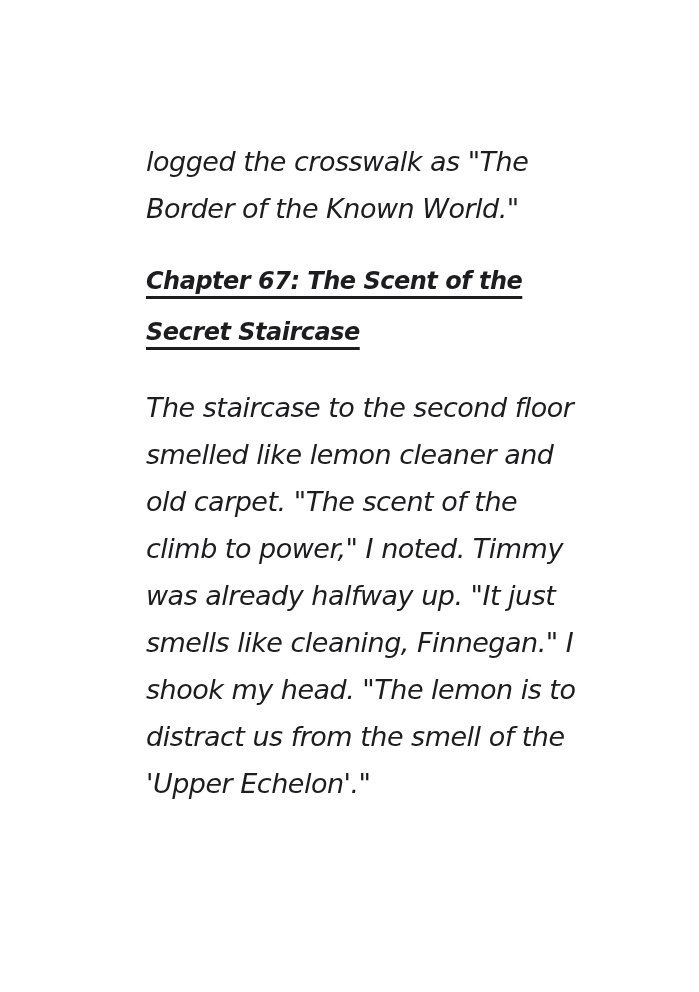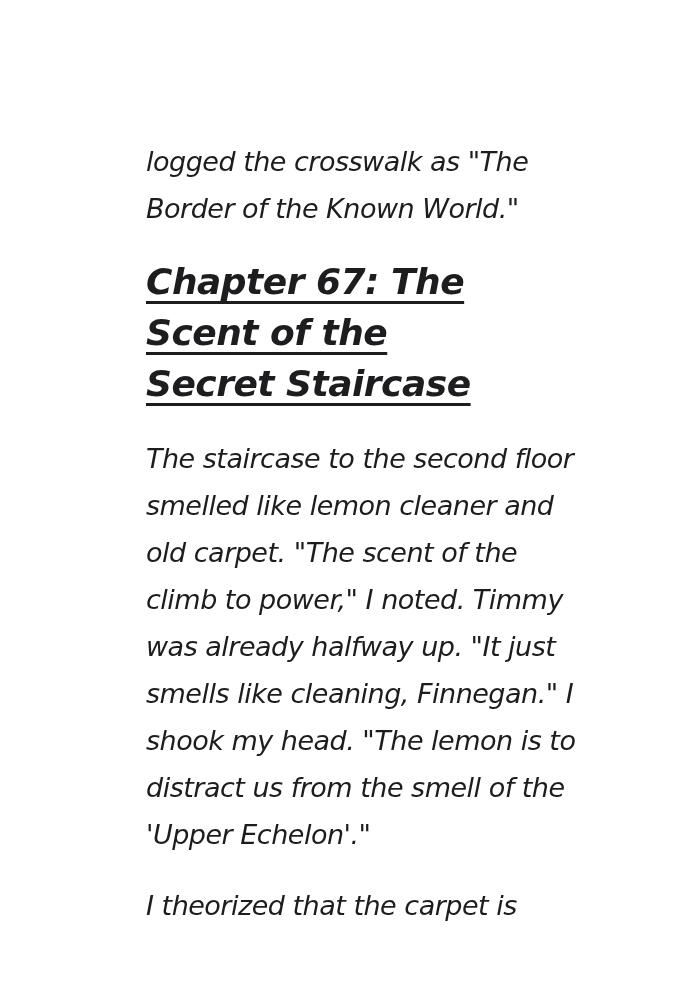--- a/index.html
+++ b/index.html
@@ -26,21 +26,21 @@
   }
   .body-para {
     font-size: 27px;
     line-height: 47px;
     font-weight: 500;
     letter-spacing: -0.5px;
     white-space: pre-line;
     margin-bottom: 24px;
   }
   .chapter-heading {
-    font-size: 36px;
+    font-size: 24px;
     line-height: 51px;
     font-weight: 700;
     letter-spacing: -0.5px;
     white-space: pre-line;
     text-decoration: underline;
     text-underline-offset: 7px;
     text-decoration-thickness: 3px;
     margin-top: 16px;
     margin-bottom: 26px;
   }
@@ -56,15 +56,14 @@
 Secret Staircase</h2>
     <p class="body-para">The staircase to the second floor
 smelled like lemon cleaner and
 old carpet. "The scent of the
 climb to power," I noted. Timmy
 was already halfway up. "It just
 smells like cleaning, Finnegan." I
 shook my head. "The lemon is to
 distract us from the smell of the
 'Upper Echelon'."</p>
-    <p class="body-para">I theorized that the carpet is</p>
   </div>
 </div>
 
 </body></html>

